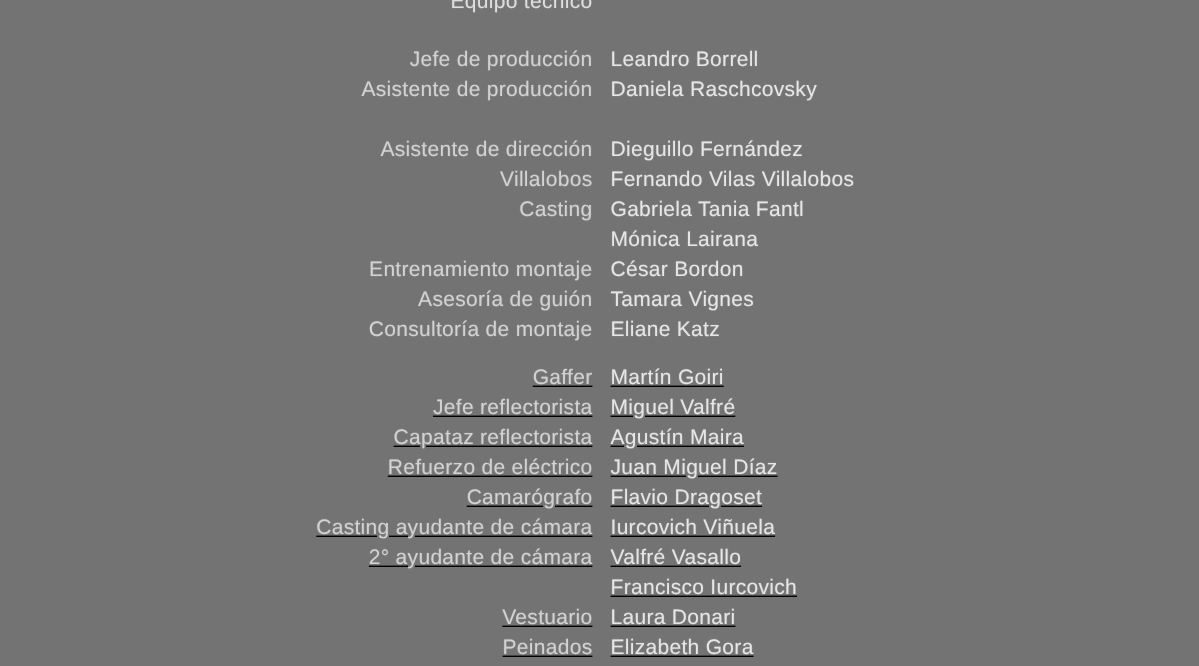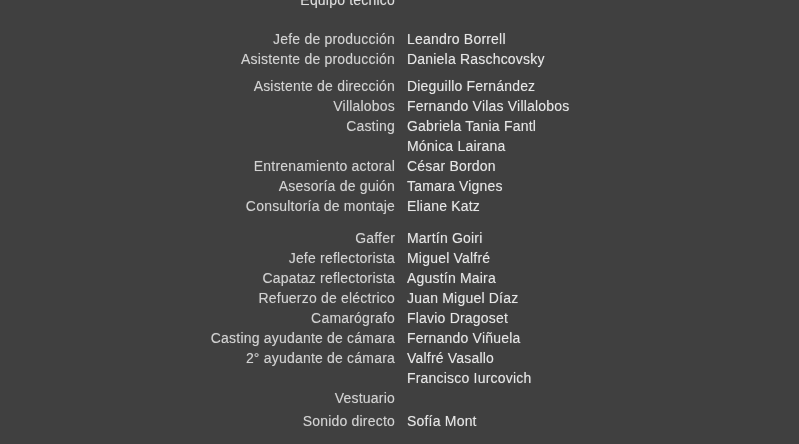--- a/index.html
+++ b/index.html
@@ -4,21 +4,21 @@
 <style>
   html, body {
     margin: 0;
     padding: 0;
     background: #000;
   }
   .stage {
     position: relative;
     width: 799px;
     height: 444px;
-    background: #404040;
+    background: #737373;
     overflow: hidden;
     font-family: "Liberation Sans", sans-serif;
     font-size: 14px;
     font-weight: 400;
     letter-spacing: 0.2px;
   }
   .row {
     display: flex;
     height: 20px;
     line-height: 20px;
@@ -37,23 +37,23 @@
   }
   .header-row {
     margin-top: -7px;
     height: 14px;
     line-height: 14px;
   }
   .section-header {
     color: #dedede;
   }
   .sec-1 { margin-top: 22px; }
-  .sec-2 { margin-top: 7px; }
+  .sec-2 { margin-top: 20px; }
   .sec-3 { }
-  .sec-4 { margin-top: 12px; }
+  .sec-4 { margin-top: 12px; text-decoration: underline; }
   .sec-5 { margin-top: 3px; }
 </style>
 </head>
 <body>
 
 <div class="stage">
 
   <div class="row header-row">
     <div class="role section-header">Equipo técnico</div>
   </div>
@@ -80,21 +80,21 @@
     </div>
     <div class="row">
       <div class="role">Casting</div>
       <div class="name">Gabriela Tania Fantl</div>
     </div>
     <div class="row">
       <div class="role"></div>
       <div class="name">Mónica Lairana</div>
     </div>
     <div class="row">
-      <div class="role">Entrenamiento actoral</div>
+      <div class="role">Entrenamiento montaje</div>
       <div class="name">César Bordon</div>
     </div>
   </div>
 
   <div class="sec-3">
     <div class="row">
       <div class="role">Asesoría de guión</div>
       <div class="name">Tamara Vignes</div>
     </div>
     <div class="row">
@@ -119,32 +119,37 @@
     <div class="row">
       <div class="role">Refuerzo de eléctrico</div>
       <div class="name">Juan Miguel Díaz</div>
     </div>
     <div class="row">
       <div class="role">Camarógrafo</div>
       <div class="name">Flavio Dragoset</div>
     </div>
     <div class="row">
       <div class="role">Casting ayudante de cámara</div>
-      <div class="name">Fernando Viñuela</div>
+      <div class="name">Iurcovich Viñuela</div>
     </div>
     <div class="row">
       <div class="role">2° ayudante de cámara</div>
       <div class="name">Valfré Vasallo</div>
     </div>
     <div class="row">
       <div class="role"></div>
       <div class="name">Francisco Iurcovich</div>
     </div>
     <div class="row">
       <div class="role">Vestuario</div>
+      <div class="name">Laura Donari</div>
+    </div>
+    <div class="row">
+      <div class="role">Peinados</div>
+      <div class="name">Elizabeth Gora</div>
     </div>
   </div>
 
   <div class="sec-5">
     <div class="row">
       <div class="role">Sonido directo</div>
       <div class="name">Sofía Mont</div>
     </div>
   </div>
 

